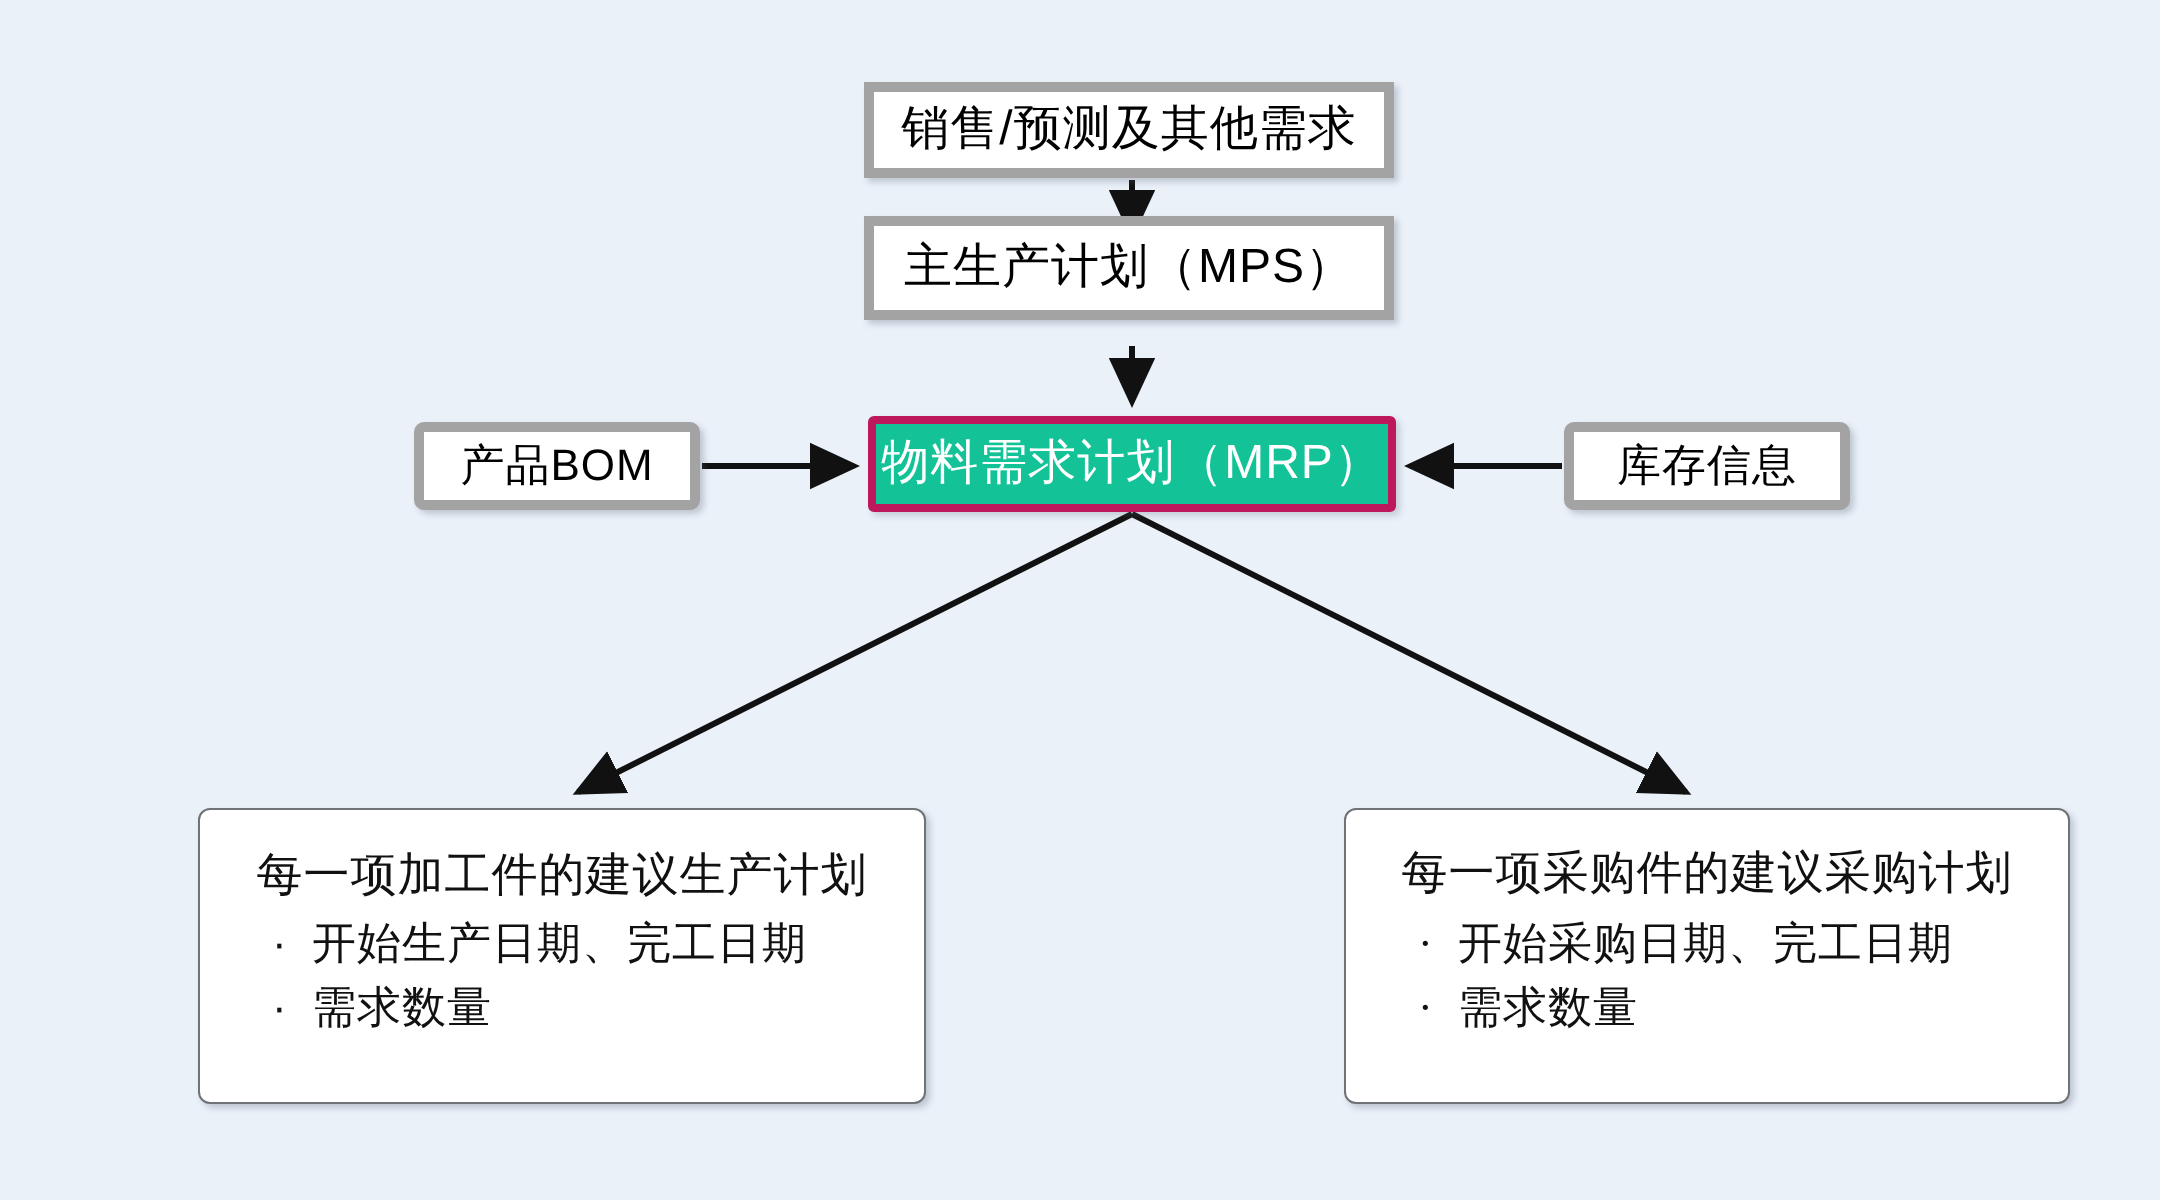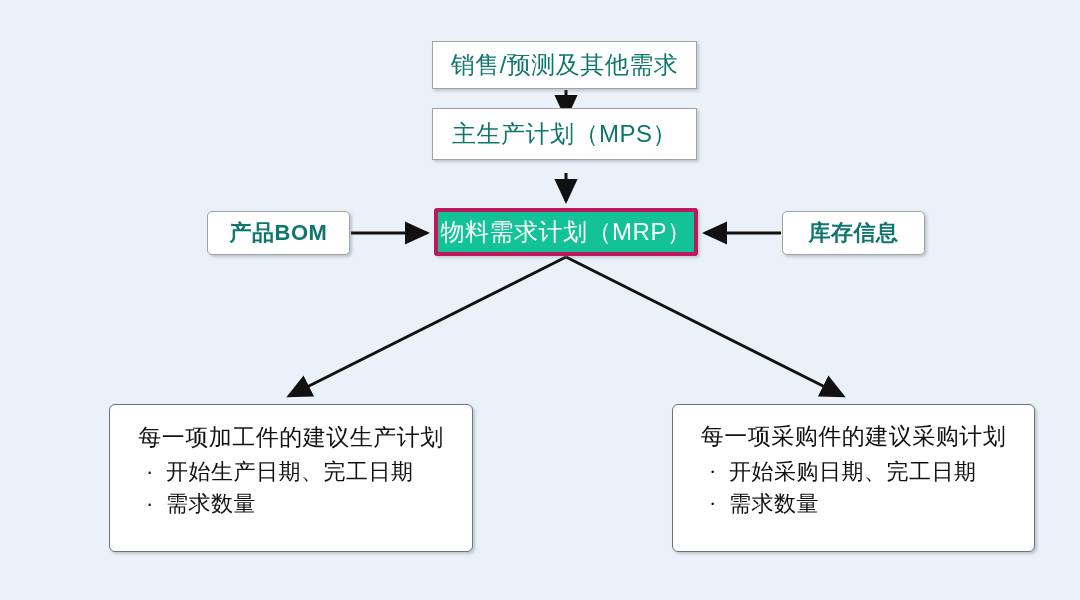--- a/index.html
+++ b/index.html
@@ -24,31 +24,31 @@
     left: 0;
     top: 0;
     width: 1080px;
     height: 600px;
     pointer-events: none;
   }
   .node {
     position: absolute;
     box-sizing: border-box;
     background: #ffffff;
-    border: 1px solid #a3a3a3;
+    border: 5px solid #a3a3a3;
     box-shadow: 2px 2px 3px rgba(90,100,120,0.30);
     display: flex;
     align-items: center;
     justify-content: center;
-    color: #0f766e;
+    color: #000000;
     letter-spacing: 0.5px;
     z-index: 2;
   }
   .node.sharp { border-radius: 0; }
-  .node.round { border-radius: 5px; font-weight: bold; }
+  .node.round { border-radius: 5px; }
   .node-label {
     white-space: nowrap;
     line-height: 1.2;
   }
 
   
   #node-demand {
     left: 432px; top: 41px; width: 265px; height: 48px;
     font-size: 24px;
   }
@@ -77,21 +77,21 @@
   .detail-box {
     position: absolute;
     box-sizing: border-box;
     background: #ffffff;
     border: 1px solid #6f7276;
     border-radius: 6px;
     box-shadow: 2px 2px 3px rgba(90,100,120,0.30);
     padding: 18px 16px 14px 16px;
     z-index: 2;
   }
-  #node-production { left: 109px;  top: 404px; width: 364px; height: 148px; }
+  #node-production { left: 99px;  top: 404px; width: 364px; height: 148px; }
   #node-purchase   { left: 672px; top: 404px; width: 363px; height: 148px; font-family: Liberation Serif, serif; }
 
   .detail-title {
     font-size: 23px;
     color: #111111;
     line-height: 1.25;
     white-space: nowrap;
     text-align: center;
     letter-spacing: 0.5px;
   }

